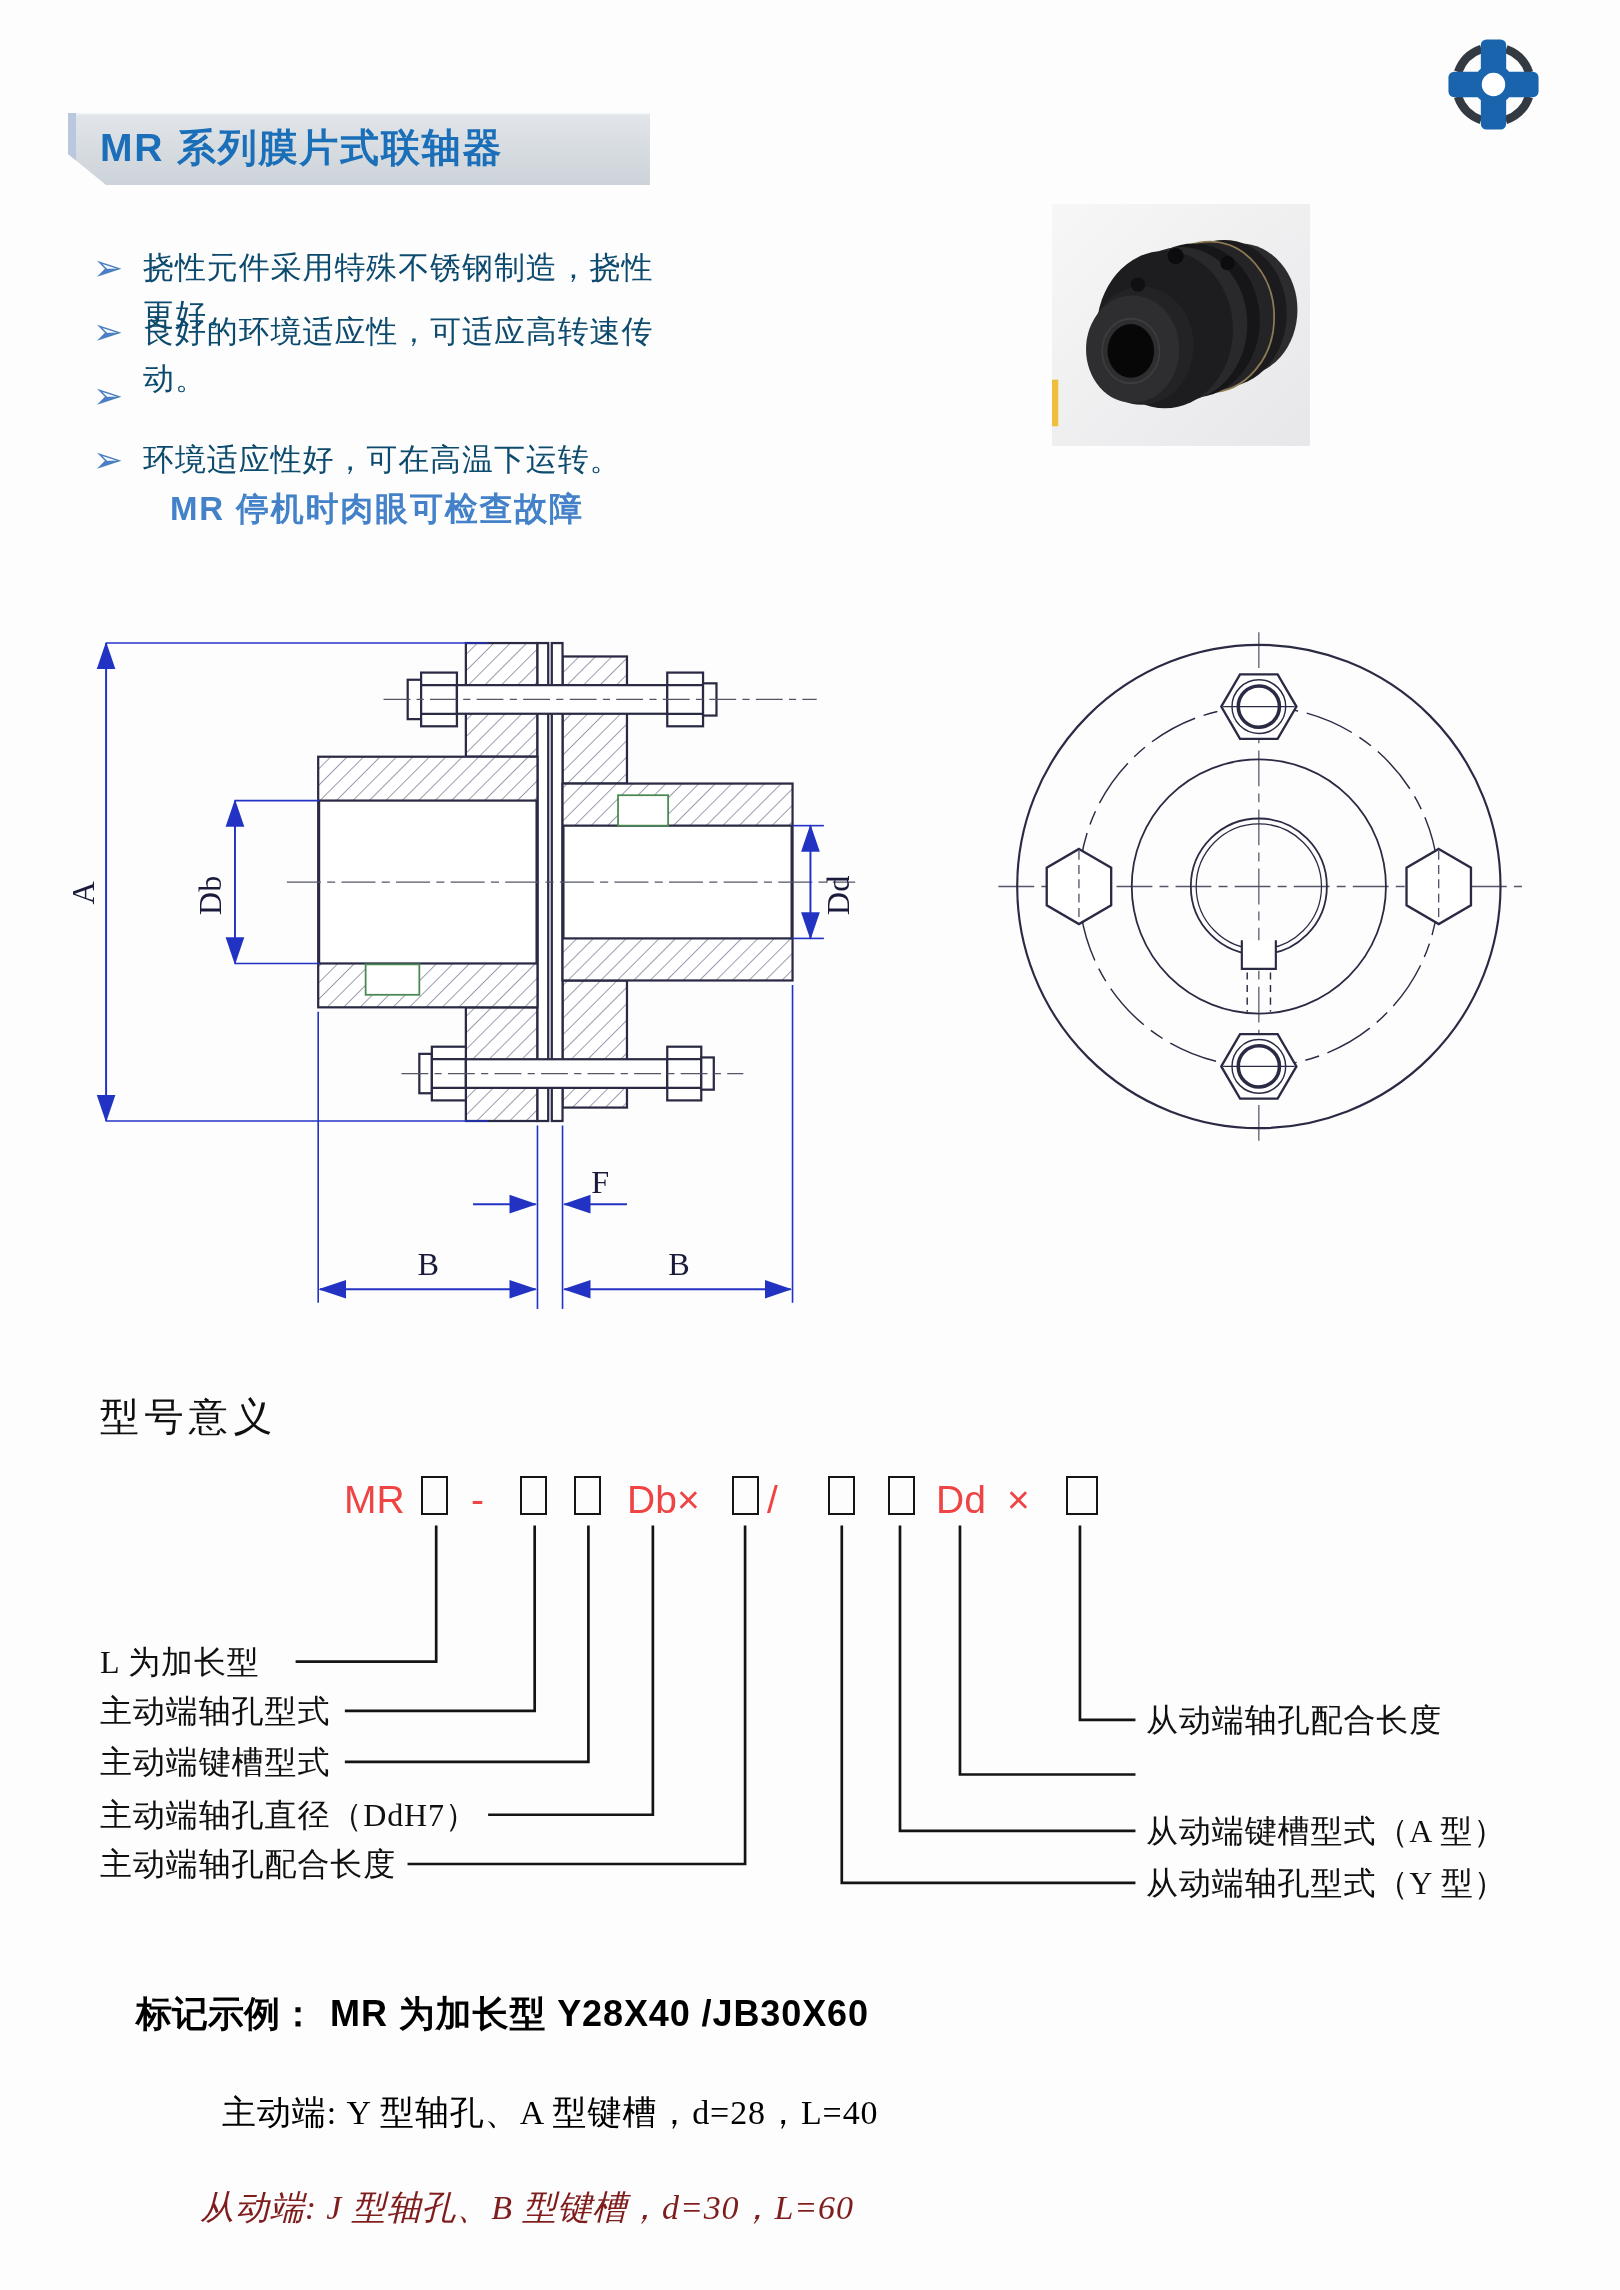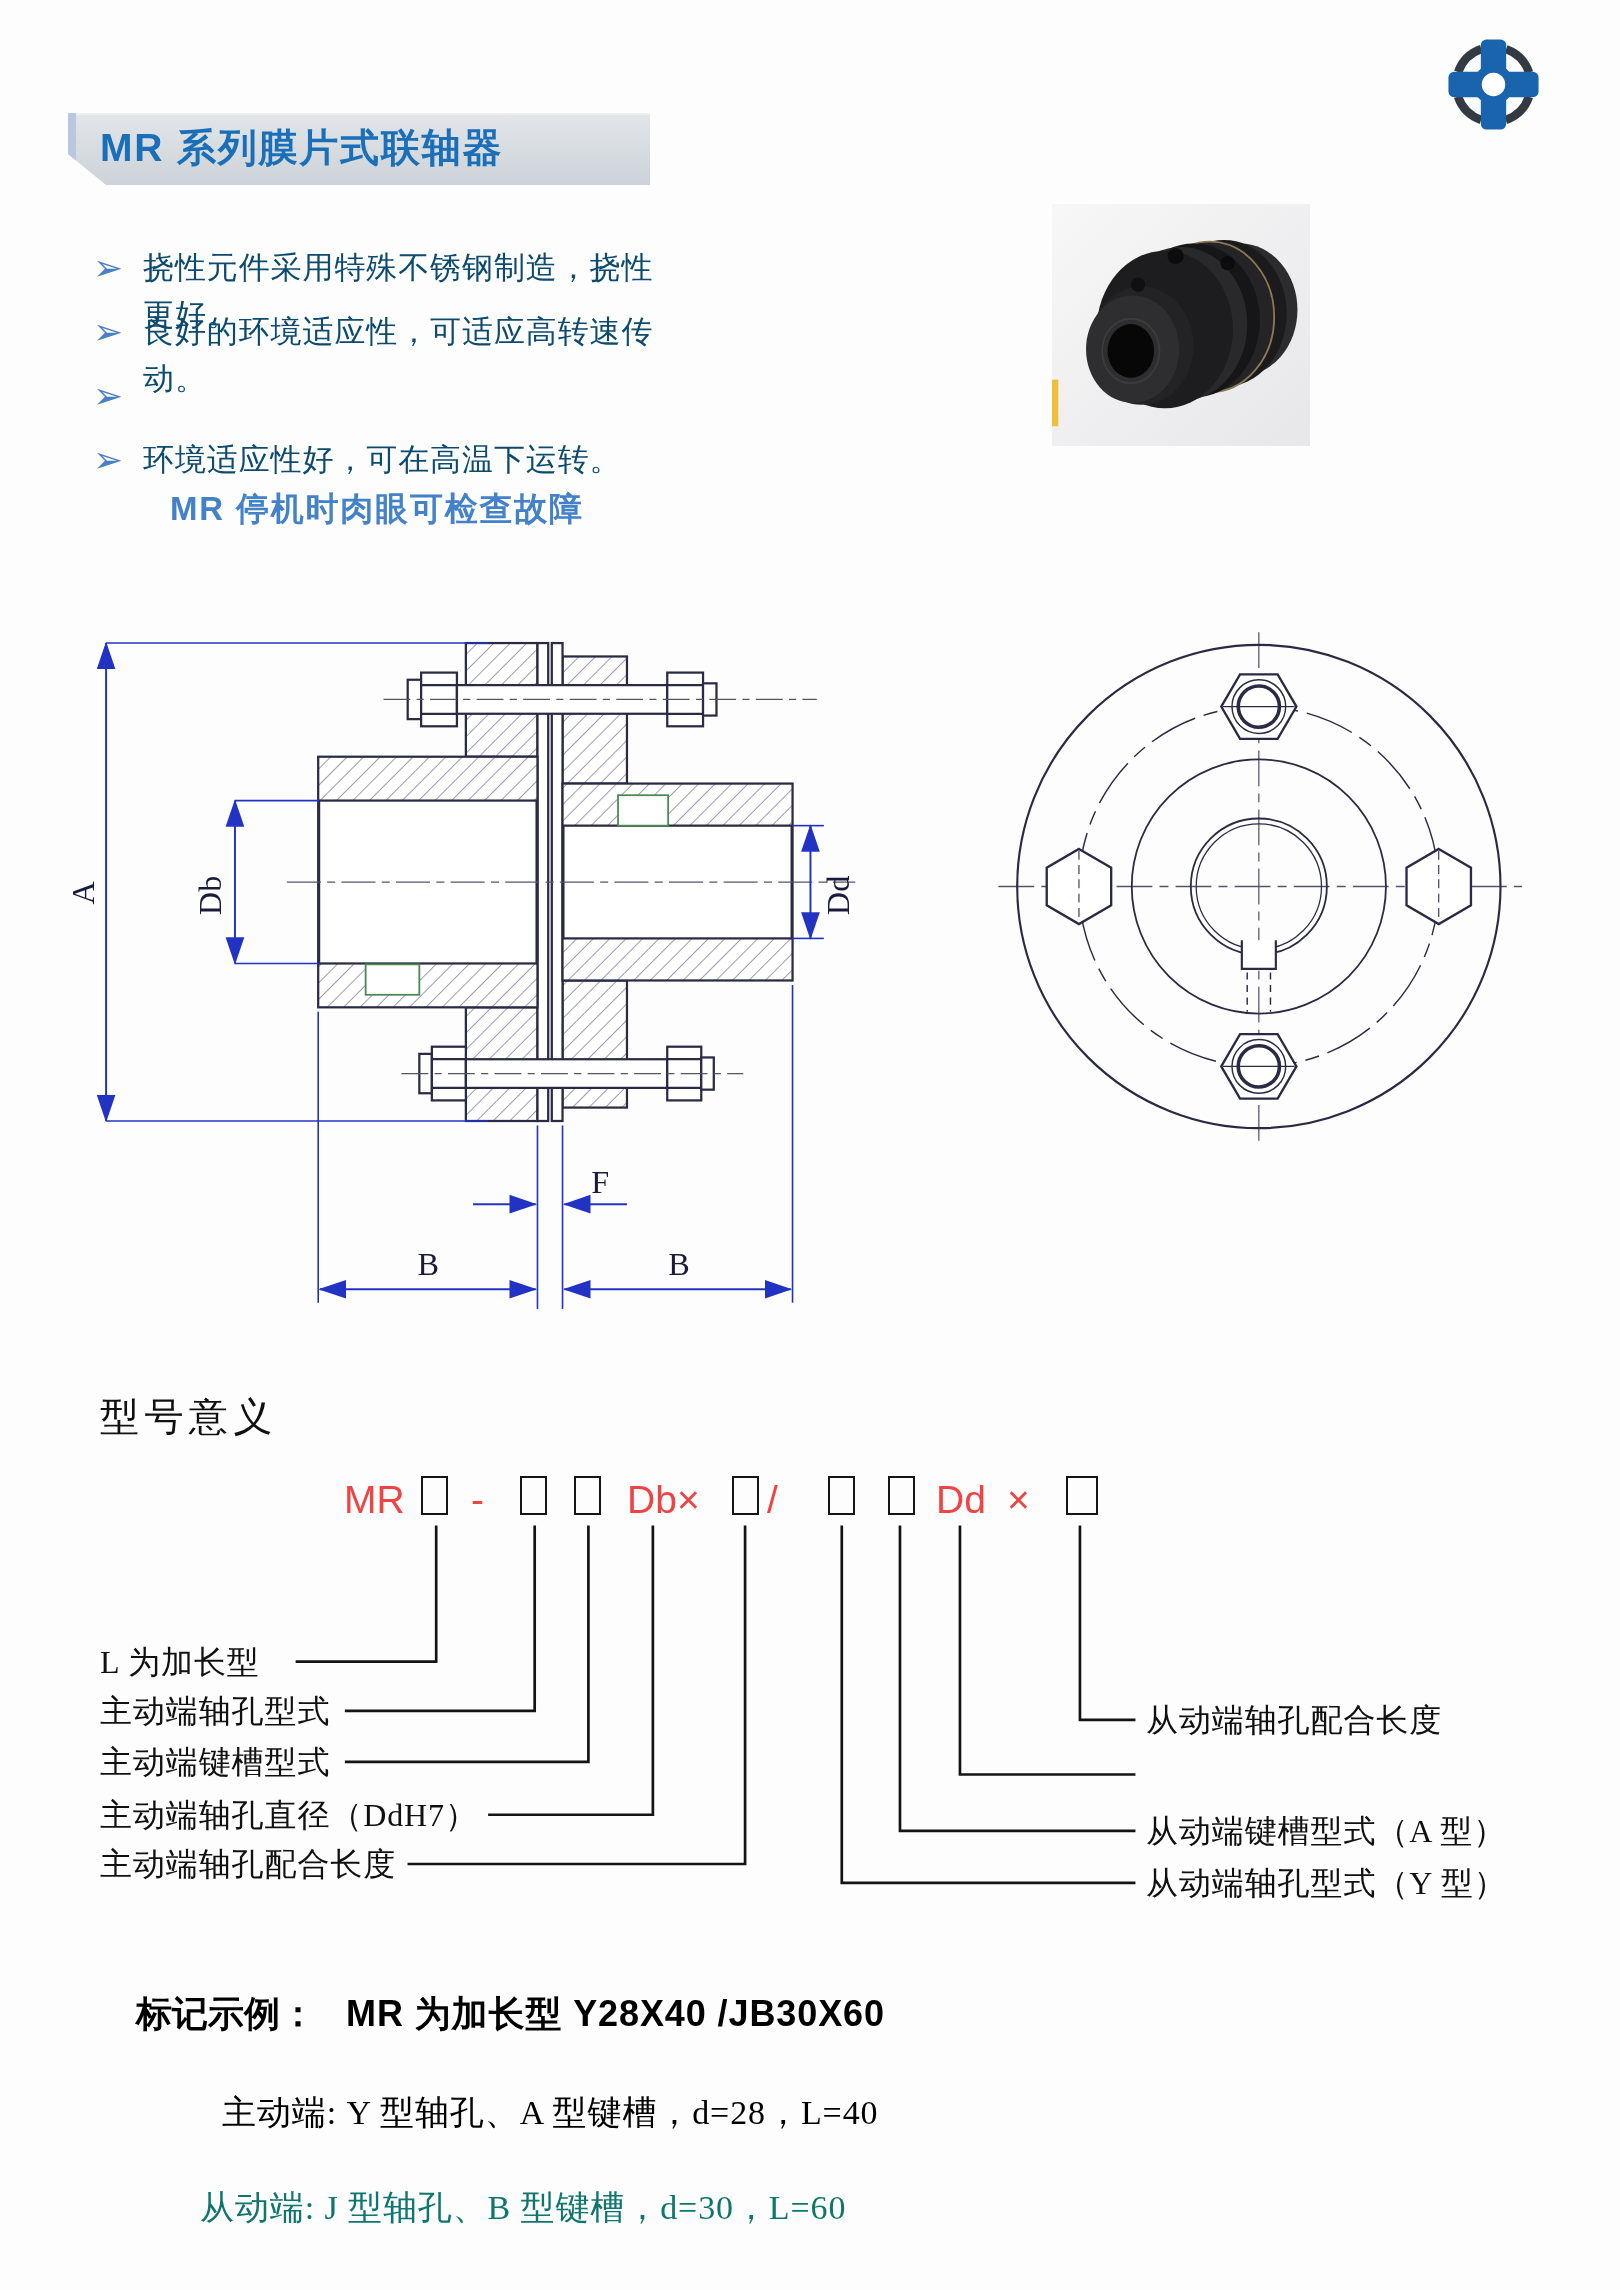--- a/index.html
+++ b/index.html
@@ -48,27 +48,27 @@
   .cbox{
     position:absolute;top:3.6px;width:27px;height:39px;border:2.7px solid #151515;
     background:transparent;box-sizing:border-box;
   }
   .leaders{position:absolute;left:0;top:1522px;width:1620px;height:385px;}
   .mlabel{
     position:absolute;height:43px;line-height:43px;font-size:32px;color:#101010;
     font-family:"Liberation Serif",serif;white-space:nowrap;letter-spacing:0.9px;
   }
   
-  .example-line1{position:absolute;left:136px;top:1990px;display:flex;gap:30px;
+  .example-line1{position:absolute;left:136px;top:1990px;display:flex;gap:14px;
     font-size:36px;font-weight:bold;color:#000;font-family:"Liberation Serif",serif;}
   .example-line1 .val{font-family:"Liberation Sans",sans-serif;font-weight:bold;letter-spacing:0.9px;}
   .example-line2{position:absolute;left:200px;top:2090px;font-size:34px;color:#000;
     font-family:"Liberation Serif",serif;letter-spacing:0.9px;margin-left:22px;}
-  .example-line3{position:absolute;left:200px;top:2185px;font-size:34px;color:#0f766e;
-    font-family:"Liberation Serif",serif;letter-spacing:0.9px;}
+  .example-line3{position:absolute;left:200px;top:2185px;font-size:34px;color:#7f1d1d;
+    font-family:"Liberation Serif",serif;letter-spacing:0.9px;font-style:italic;}
   .logo{position:absolute;left:1446px;top:31px;width:95px;height:107px;}
 </style>
 </head>
 <body>
 
 <div class="page">
 
   <svg class="logo" viewBox="0 0 100 114">
     <g transform="translate(50,57)">
       <circle r="40" fill="none" stroke="#333a42" stroke-width="9" stroke-dasharray="36 26.83" stroke-dashoffset="-13.4"></circle>

